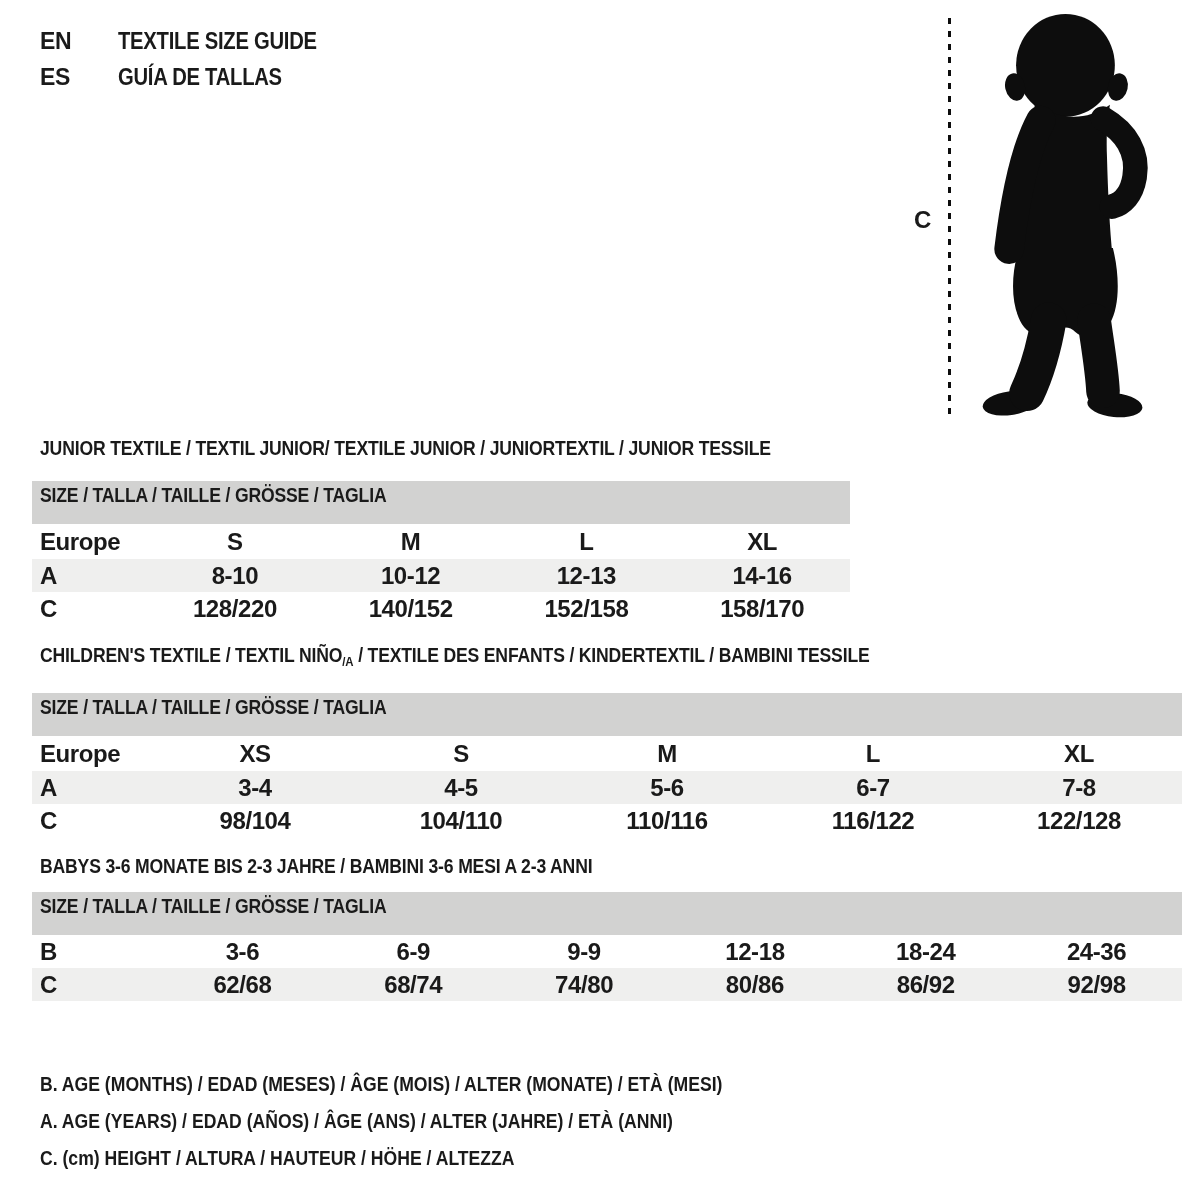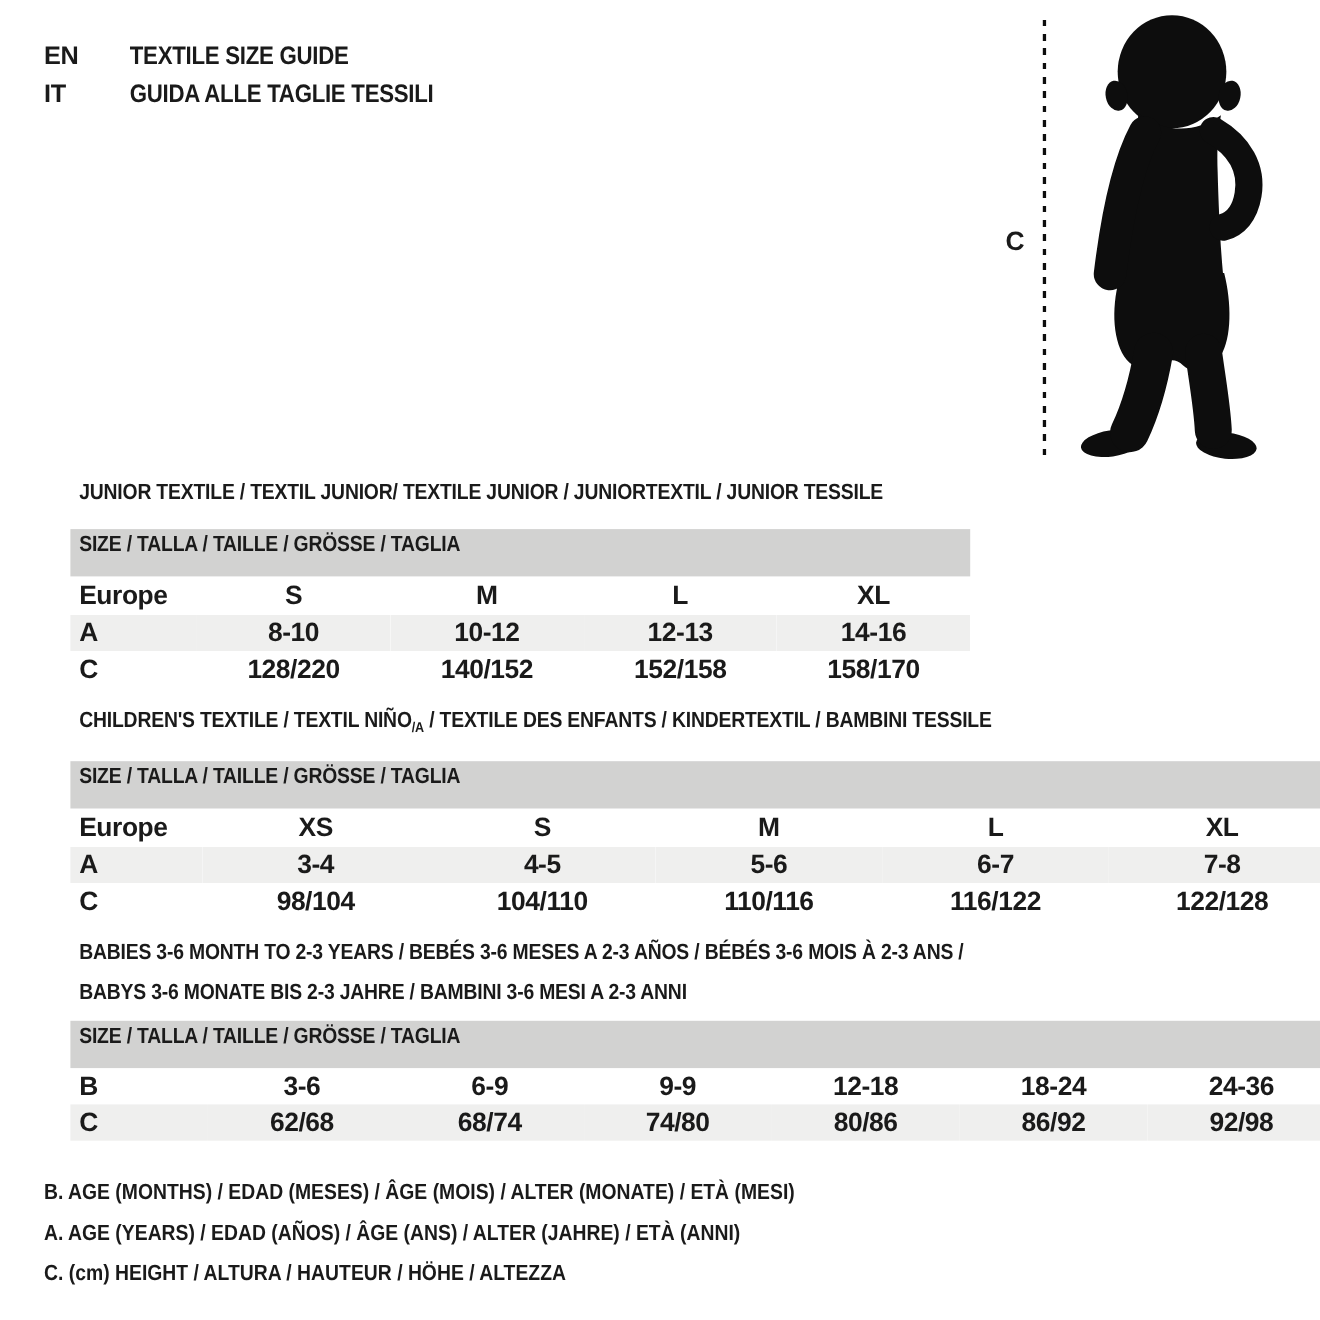--- a/index.html
+++ b/index.html
@@ -13,39 +13,39 @@
   body {
     width:1200px; height:1200px; position:relative;
     font-family:"Liberation Sans", sans-serif;
     color:var(--text);
     -webkit-font-smoothing:antialiased;
   }
   .cx { display:inline-block; transform:scaleX(0.88); transform-origin:0 50%; white-space:nowrap; }
 
   
   #lang-header { position:absolute; left:40px; top:28px; }
-  .lang-row { display:flex; height:35.5px; align-items:flex-end; }
+  .lang-row { display:flex; height:35.5px; align-items:flex-start; }
   .lang-code { width:78px; font-size:23px; font-weight:bold; letter-spacing:-0.3px; }
   .lang-label { font-size:23px; font-weight:bold; letter-spacing:-0.3px; }
 
   
   #measure-line {
     position:absolute; left:948px; top:18px; width:3px; height:397px;
     background:repeating-linear-gradient(to bottom, var(--silhouette) 0 6px, transparent 6px 13px);
   }
   #measure-label {
     position:absolute; left:914px; top:206px;
     font-size:24px; font-weight:bold;
   }
   #baby-figure { position:absolute; left:960px; top:8px; }
   .sil-fill { fill:var(--silhouette); }
   .sil-stroke { stroke:var(--silhouette); fill:none; stroke-linecap:round; }
 
   
-  .section { position:absolute;margin-left:32px; }
+  .section { position:absolute; }
   #sec-junior   { left:32px; top:438px; width:818px; }
   #sec-children { left:32px; top:645px; width:1150px; }
   #sec-babies   { left:32px; top:848px; width:1150px; }
   .sec-title {
     margin-left:8px; font-size:20px; font-weight:bold; line-height:20px;
     margin-bottom:23px; letter-spacing:-0.2px;
   }
   #sec-children .sec-title { margin-bottom:25px; }
   #sec-babies .sec-title { line-height:36px; margin-bottom:8px; }
   .title-sub { font-size:13px; font-weight:bold; position:relative; top:4px; }
@@ -71,22 +71,22 @@
 </style>
 </head>
 <body>
 
 <div id="lang-header">
   <div class="lang-row">
     <span class="lang-code">EN</span>
     <span class="lang-label cx">TEXTILE SIZE GUIDE</span>
   </div>
   <div class="lang-row">
-    <span class="lang-code">IT</span>
-    <span class="lang-label cx">GUIDA ALLE TAGLIE TESSILI</span>
+    <span class="lang-code">ES</span>
+    <span class="lang-label cx">GUÍA DE TALLAS</span>
   </div>
 </div>
 
 <div id="measure-line"></div>
 <div id="measure-label">C</div>
 <svg id="baby-figure" viewBox="0 0 200 415" width="205" height="410" aria-hidden="true">
   <g class="sil-fill">
     <ellipse cx="103" cy="58" rx="50" ry="52"></ellipse>
     <ellipse cx="52" cy="80" rx="10" ry="14" transform="rotate(-12 52 80)"></ellipse>
     <ellipse cx="156" cy="80" rx="10" ry="14" transform="rotate(12 156 80)"></ellipse>
@@ -184,21 +184,20 @@
       <td>110/116</td>
       <td>116/122</td>
       <td>122/128</td>
     </tr>
   </tbody>
     </table>
 </div>
 
 <div id="sec-babies" class="section">
   <div class="sec-title">
-    <div><span class="cx">BABIES 3-6 MONTH TO 2-3 YEARS / BEBÉS 3-6 MESES A 2-3 AÑOS / BÉBÉS 3-6 MOIS À 2-3 ANS /</span></div>
     <div><span class="cx">BABYS 3-6 MONATE BIS 2-3 JAHRE / BAMBINI 3-6 MESI A 2-3 ANNI</span></div>
   </div>
   <div class="size-bar">
     <span class="cx">SIZE / TALLA / TAILLE / GRÖSSE / TAGLIA</span>
   </div>
   <table>
     <colgroup>
         <col style="width:125px">
         <col>
         <col>

